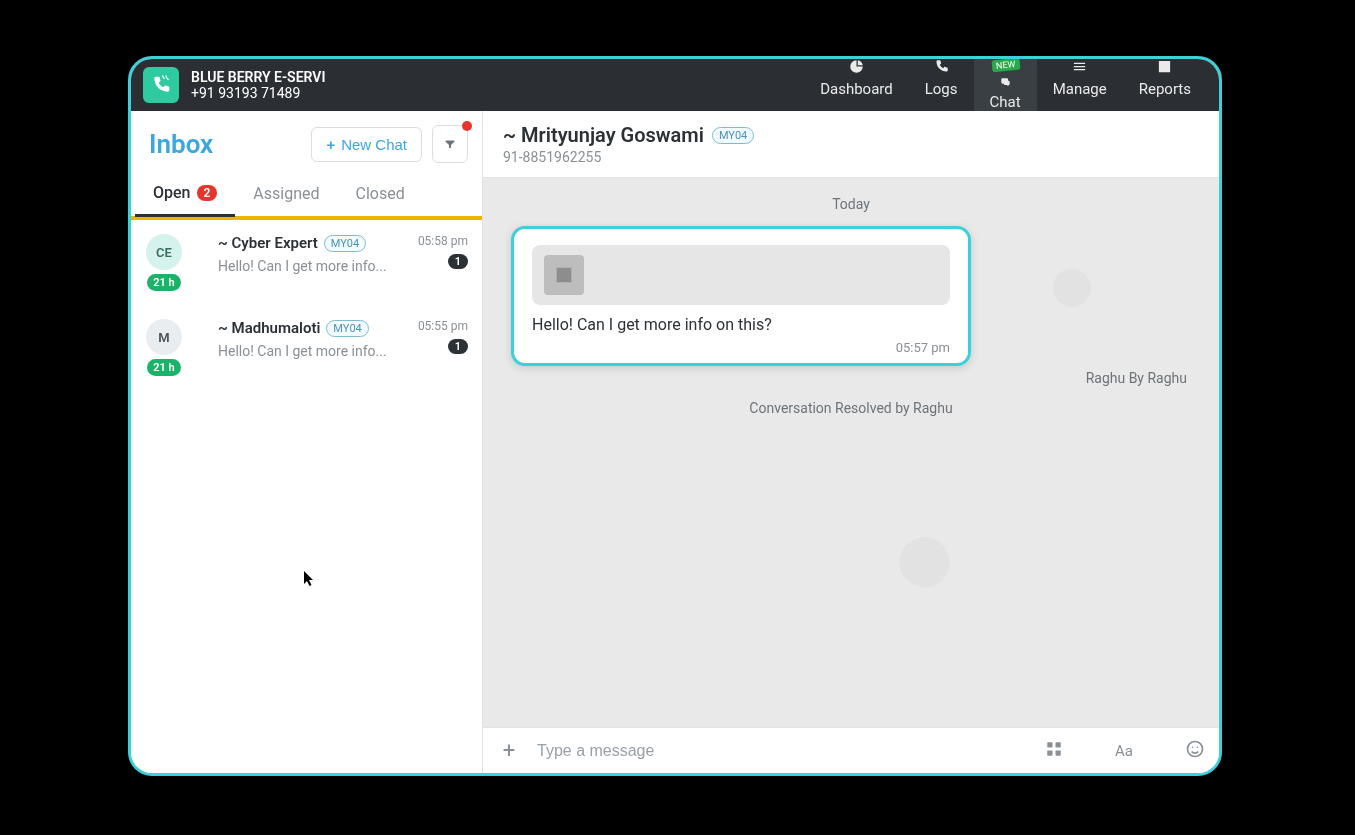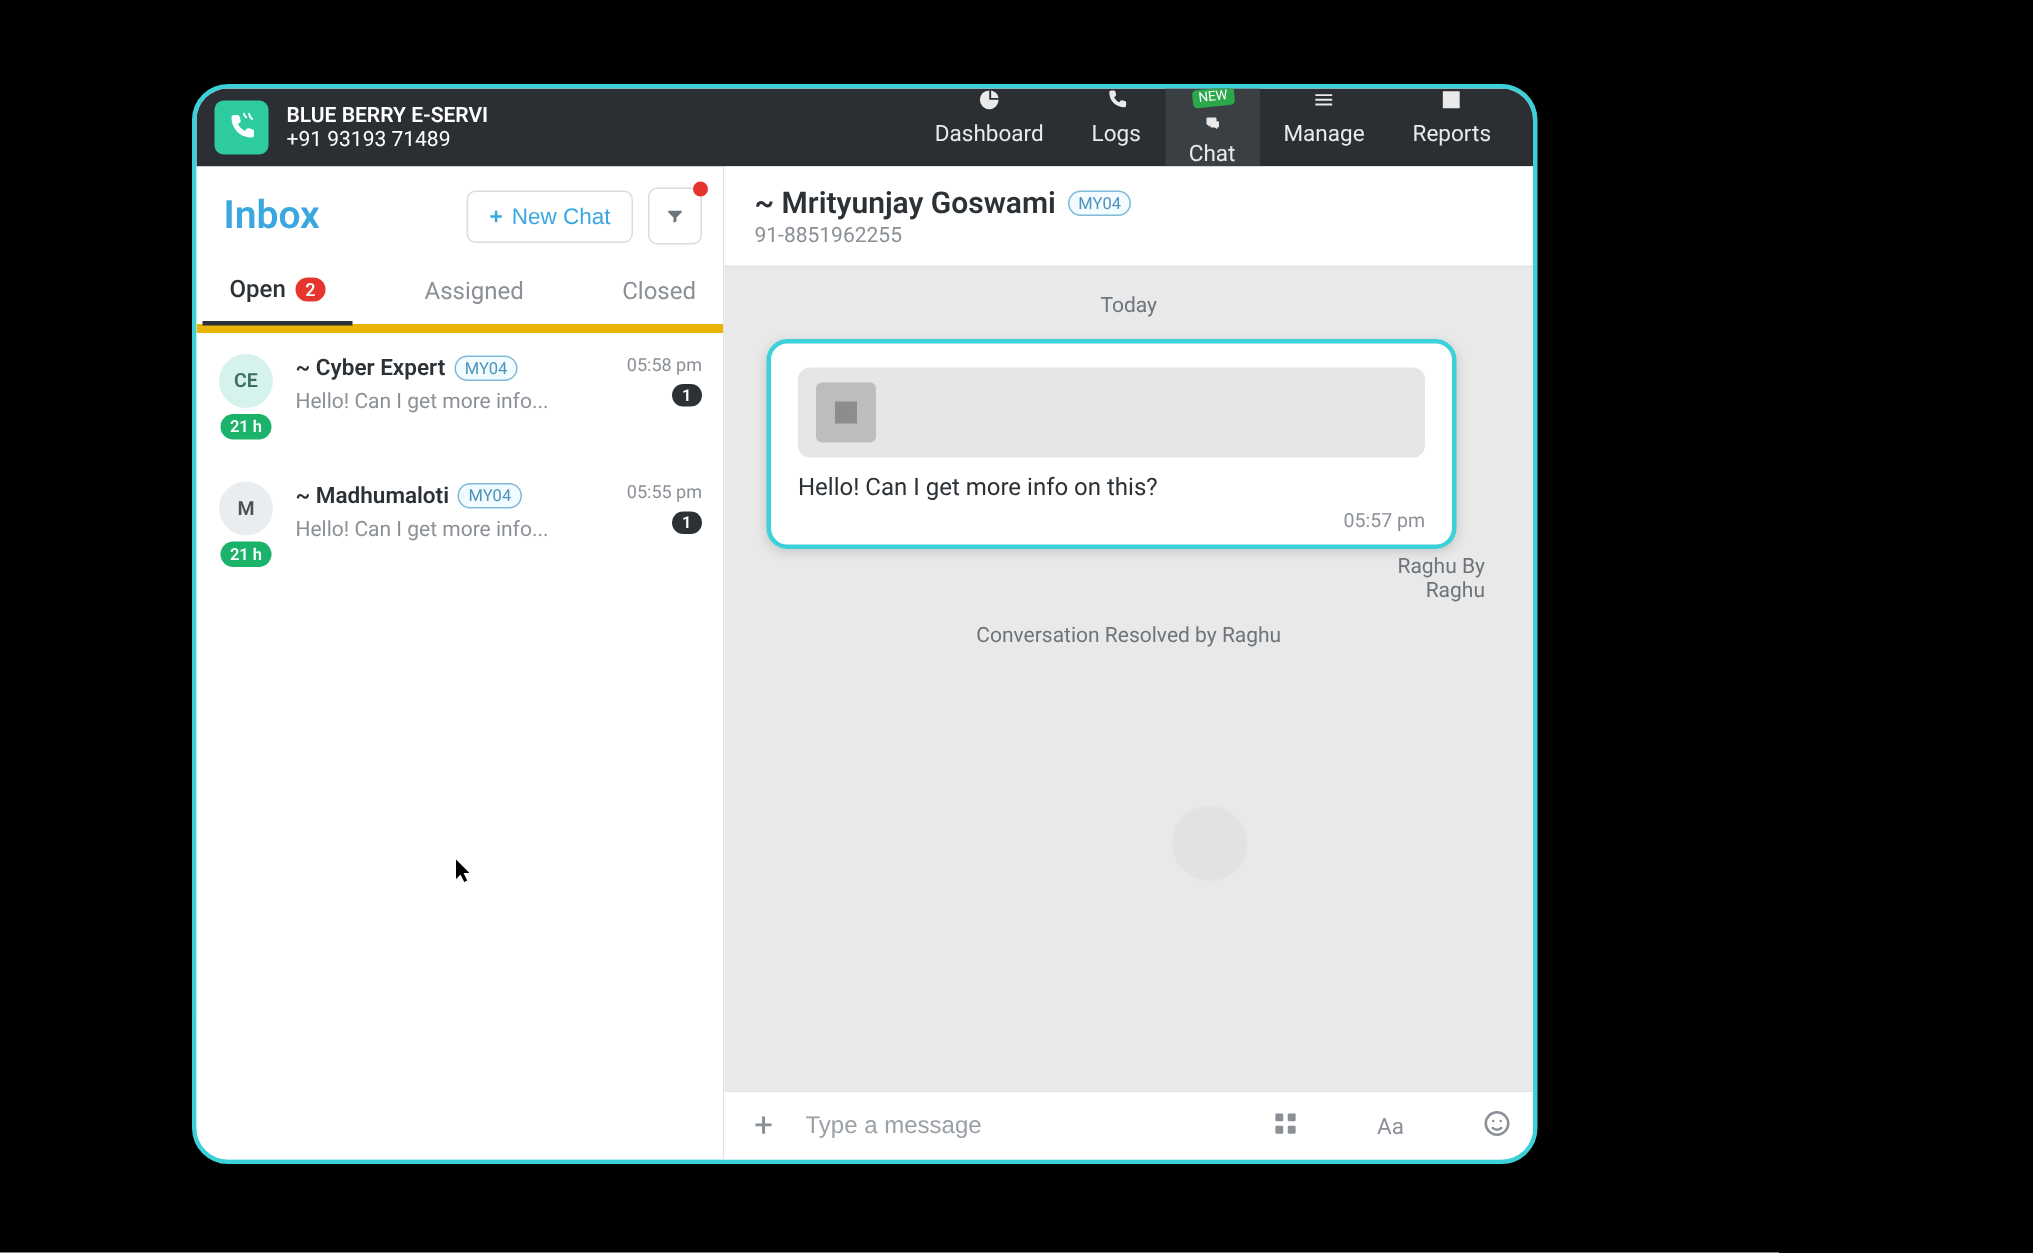--- a/index.html
+++ b/index.html
@@ -8,21 +8,21 @@
     font-family: -apple-system, BlinkMacSystemFont, "Segoe UI", Roboto, Helvetica, Arial, sans-serif;
     width: 1355px;
     height: 835px;
     overflow: hidden;
     position: relative;
   }
   .app-frame {
     position: absolute;
     left: 128px;
     top: 56px;
-    width: 897px;
+    width: 1094px;
     height: 720px;
     background: #fff;
     border: 3px solid #3cd0d8;
     border-radius: 24px;
     overflow: hidden;
     display: flex;
     flex-direction: column;
   }
   
   .topbar {
@@ -87,23 +87,22 @@
     position:relative;
     cursor:pointer;
   }
   .filter-btn .dot {
     position:absolute; top:-5px; right:-5px;
     width:10px; height:10px; border-radius:50%;
     background:#e5352c;
   }
   .tabs {
     display:flex;
-    border-bottom:6px solid #eab308;
+    border-bottom:4px solid #eab308;
     padding-left:4px;
-    justify-content:space-between;
   }
   .tab {
     padding:10px 18px 12px;
     color:#8a9096; font-size:16px;
     cursor:pointer;
     display:flex; align-items:center; gap:6px;
   }
   .tab.active { color:#2c3136; border-bottom:3px solid #2c3136; margin-bottom:-1px; font-weight:500;}
   .badge-red {
     background:#e5352c; color:#fff;
@@ -122,21 +121,21 @@
     background:#e9edef; color:#4a5258;
     display:flex; align-items:center; justify-content:center;
     font-size:13px; font-weight:600;
   }
   .avatar.teal { background:#d5f2ec; color:#3a6c60; }
   .age-pill {
     background:#1bb36a; color:#fff;
     font-size:11px; font-weight:600;
     padding:2px 6px; border-radius:10px;
   }
-  .conv-mid { flex:1; min-width:0; }
+  .conv-mid { flex:1; min-width:0;margin-left:21px; }
   .conv-title-row { display:flex; align-items:center; gap:6px; }
   .conv-title { font-weight:600; color:#2c3136; font-size:15px;}
   .tag-pill {
     border:1px solid #7eb9d6; color:#4c93b8;
     font-size:11px; border-radius:10px;
     padding:1px 6px; background:#f2fbff;
   }
   .conv-preview { color:#8a9096; font-size:14px; margin-top:6px; white-space:nowrap; overflow:hidden; text-overflow:ellipsis;}
   .conv-right { display:flex; flex-direction:column; align-items:flex-end; gap:6px; }
   .conv-time { color:#8a9096; font-size:12px;}

